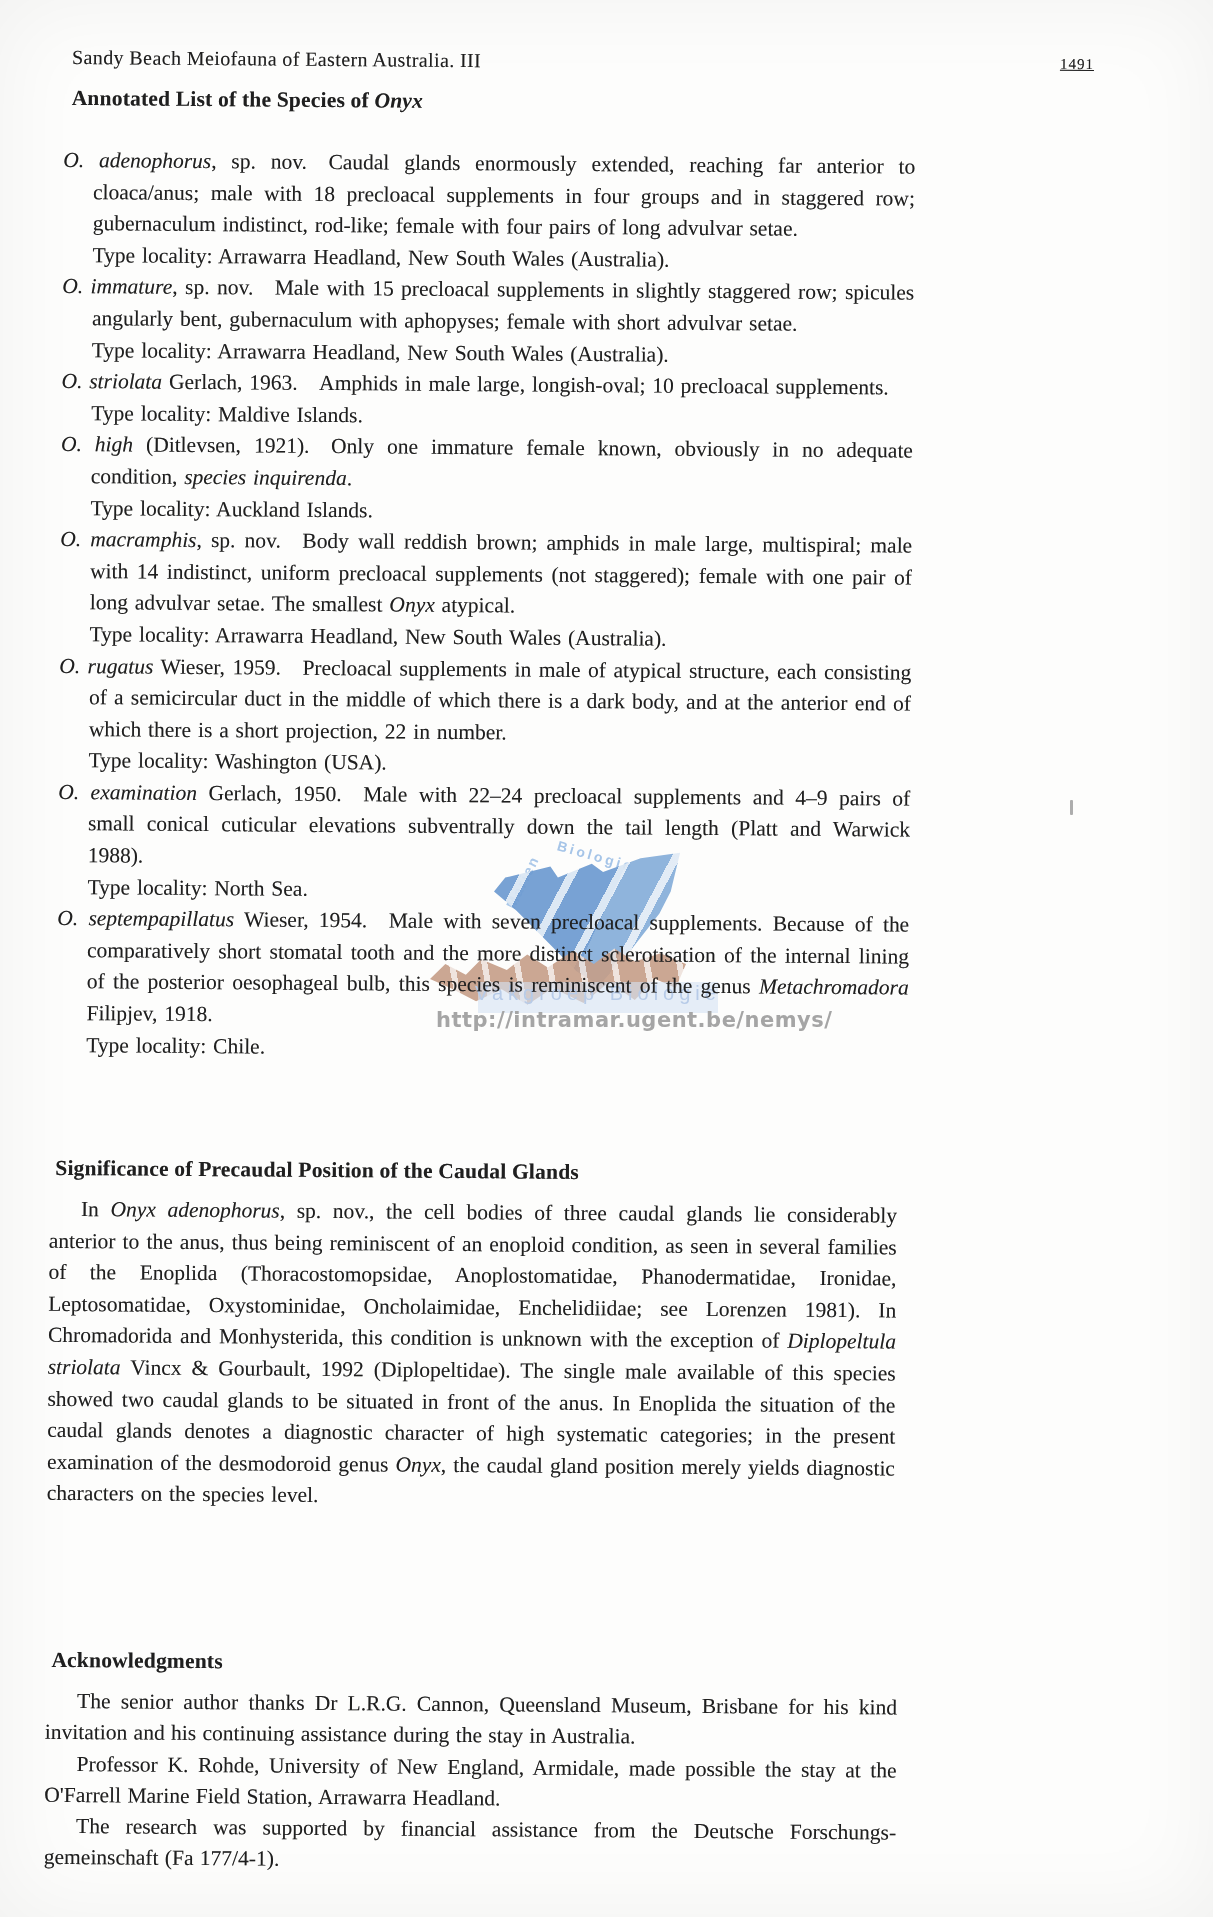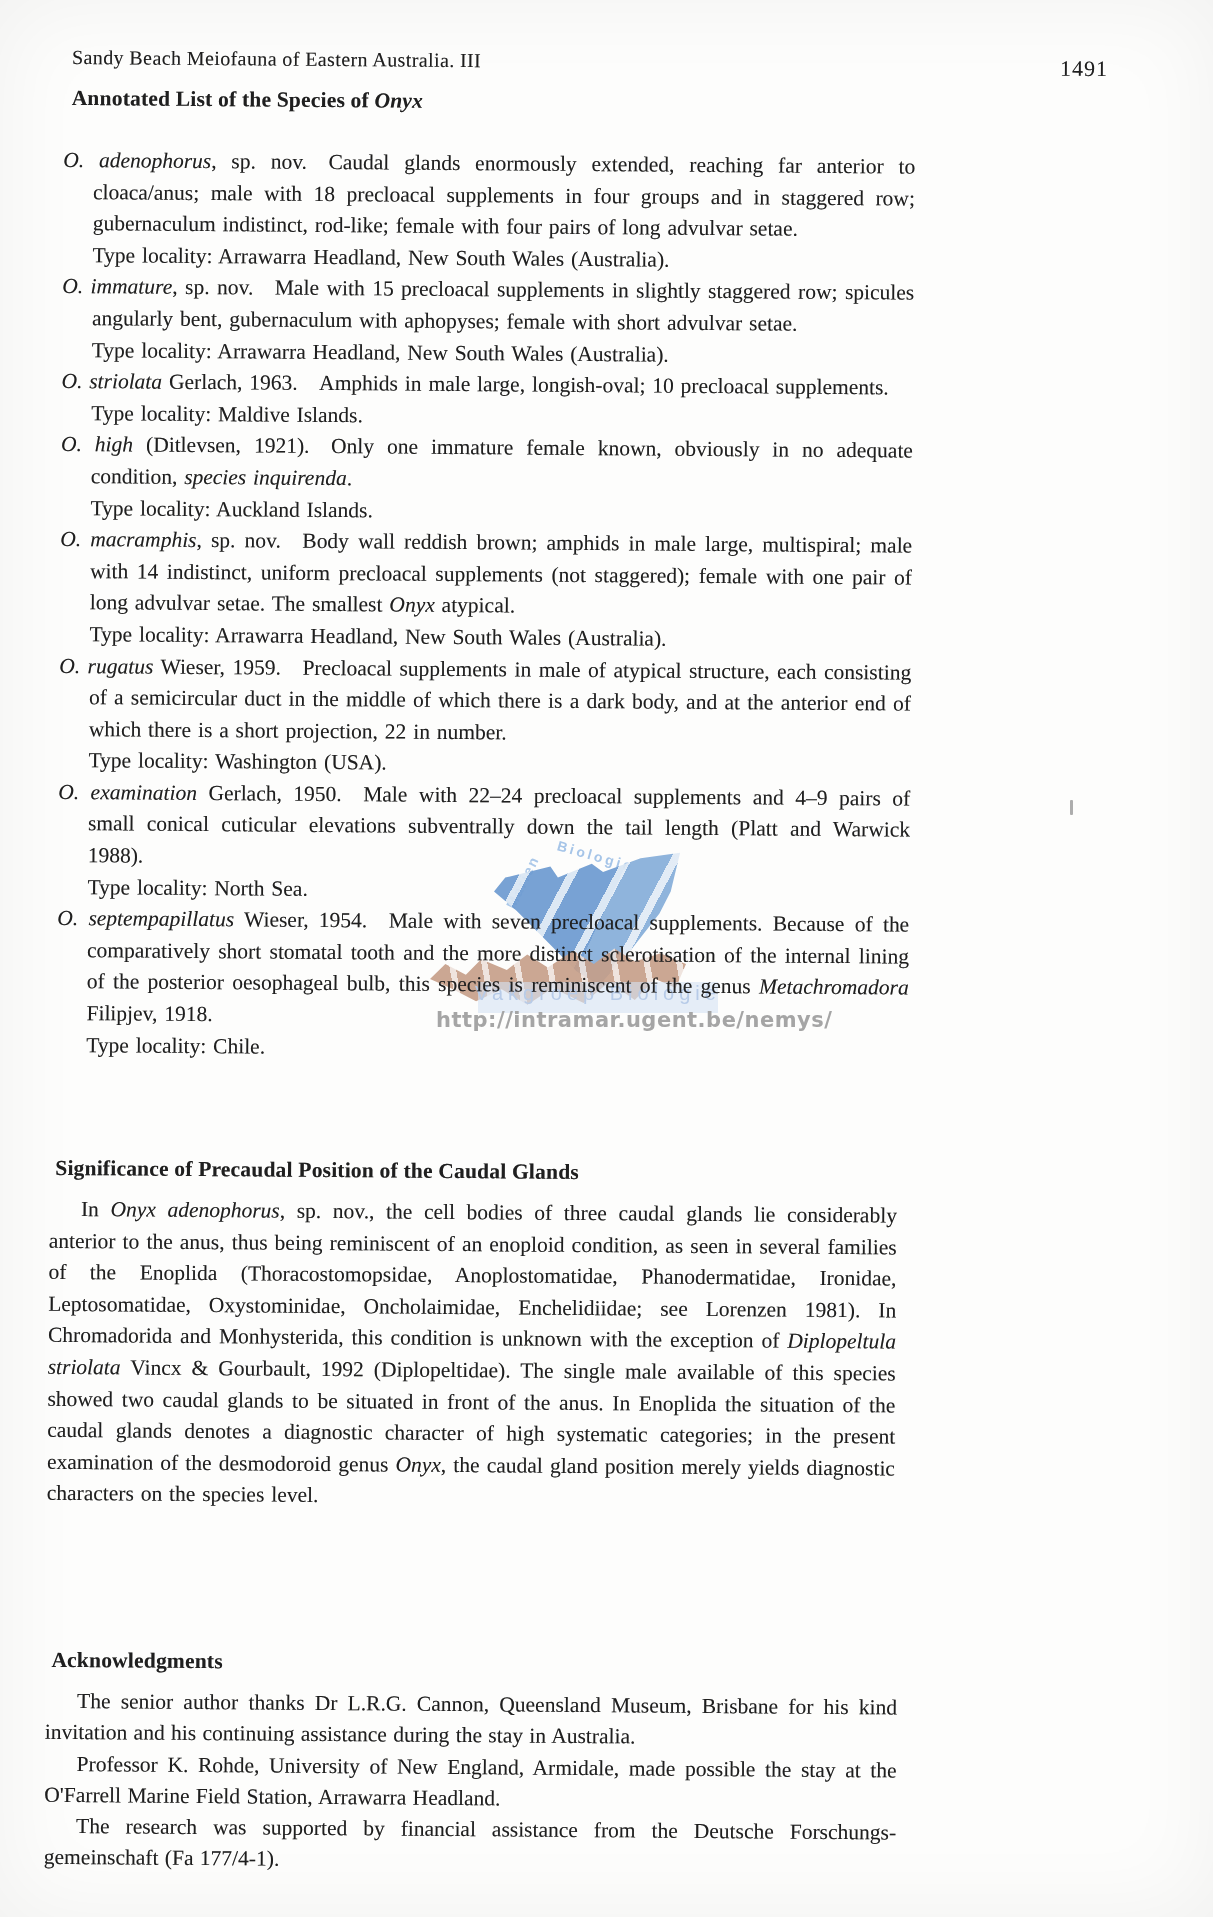--- a/index.html
+++ b/index.html
@@ -5,21 +5,21 @@
   html,body{margin:0;padding:0;background:#ffffff;}
   .page{
     position:relative;width:1213px;height:1917px;background:#fdfdfc;overflow:hidden;
     font-family:"Liberation Serif","DejaVu Serif",serif;color:#1f1f1f;
   }
   .page::after{content:"";position:absolute;inset:0;box-shadow:inset 0 0 90px rgba(0,0,0,.05);
     pointer-events:none;z-index:5;}
   .content{position:absolute;inset:0;transform:rotate(.45deg);transform-origin:72px 60px;z-index:2;
     text-shadow:0 0 .6px rgba(25,25,25,.38);}
   .running-head{position:absolute;left:72px;top:46px;font-size:20px;letter-spacing:.4px;}
-  .page-number{position:absolute;left:1060px;top:48px;font-size:22px;letter-spacing:1px;}
+  .page-number{position:absolute;left:1060px;top:48px;font-size:15px;letter-spacing:1px;text-decoration:underline;}
   .list-heading{position:absolute;left:72px;top:86px;font-size:21.5px;font-weight:bold;letter-spacing:.2px;}
   .species-list{position:absolute;left:64px;top:145px;width:852px;font-size:21.5px;line-height:31.6px;word-spacing:1.5px;}
   .entry-desc{text-align:justify;padding-left:30px;text-indent:-30px;}
   .entry-type{padding-left:30px;}
   .seg-i{font-style:italic;}
   .sig-heading{position:absolute;left:64px;top:1156px;font-size:21.5px;font-weight:bold;letter-spacing:.2px;}
   .sig-para{position:absolute;left:58px;top:1194px;width:848px;font-size:21.5px;line-height:31.6px;
     text-align:justify;text-indent:32px;word-spacing:1.5px;}
   .ack-heading{position:absolute;left:64px;top:1648px;font-size:21.5px;font-weight:bold;letter-spacing:.2px;}
   .ack-block{position:absolute;left:58px;top:1686px;width:852px;font-size:21.5px;line-height:31.3px;

